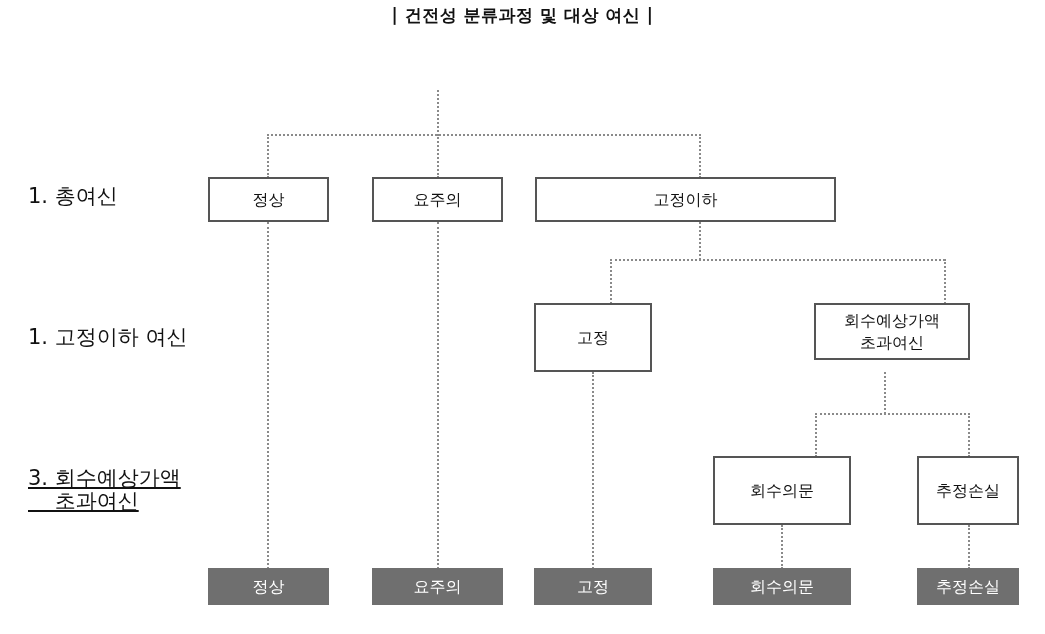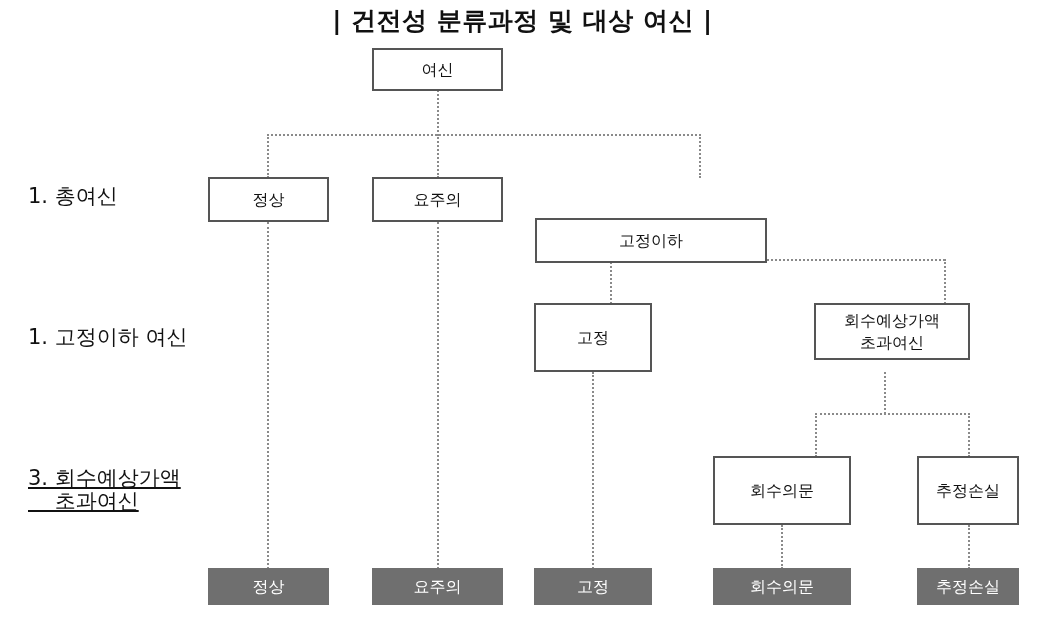--- a/index.html
+++ b/index.html
@@ -14,21 +14,21 @@
     background: #ffffff;
     font-family: "DejaVu Sans", "Liberation Sans", sans-serif;
     overflow: hidden;
   }
   .title {
     position: absolute;
     left: 0;
     top: 4px;
     width: 1045px;
     text-align: center;
-    font-size: 25px;
+    font-size: 17px;
     font-weight: bold;
     color: #111111;
     letter-spacing: 0.5px;
     white-space: nowrap;
   }
   .row-label {
     position: absolute;
     font-size: 21px;
     color: #111111;
     line-height: 23px;
@@ -91,25 +91,24 @@
   <div class="hline" style="left:815px; top:413px; width:155px;"></div>
   <div class="vline" style="left:815px; top:413px; height:44px;"></div>
   <div class="vline" style="left:968px; top:413px; height:44px;"></div>
 
   <div class="vline" style="left:267px; top:222px; height:347px;"></div>
   <div class="vline" style="left:437px; top:222px; height:347px;"></div>
   <div class="vline" style="left:592px; top:372px; height:197px;"></div>
   <div class="vline" style="left:781px; top:525px; height:44px;"></div>
   <div class="vline" style="left:968px; top:525px; height:44px;"></div>
 
-  <div class="node" style="left:372px; top:48px; width:131px; height:43px;">여신</div>
 
   <div class="node" style="left:208px; top:177px; width:121px; height:45px;">정상</div>
   <div class="node" style="left:372px; top:177px; width:131px; height:45px;">요주의</div>
-  <div class="node" style="left:535px; top:177px; width:232px; height:45px;margin-top:41px;">고정이하</div>
+  <div class="node" style="left:535px; top:177px; width:301px; height:45px;">고정이하</div>
 
   <div class="node" style="left:534px; top:303px; width:118px; height:69px;">고정</div>
   <div class="node" style="left:814px; top:303px; width:156px; height:57px;">회수예상가액
 초과여신</div>
 
   <div class="node" style="left:713px; top:456px; width:138px; height:69px;">회수의문</div>
   <div class="node" style="left:917px; top:456px; width:102px; height:69px;">추정손실</div>
 
   <div class="node final" style="left:208px; top:568px; width:121px; height:37px;">정상</div>
   <div class="node final" style="left:372px; top:568px; width:131px; height:37px;">요주의</div>

